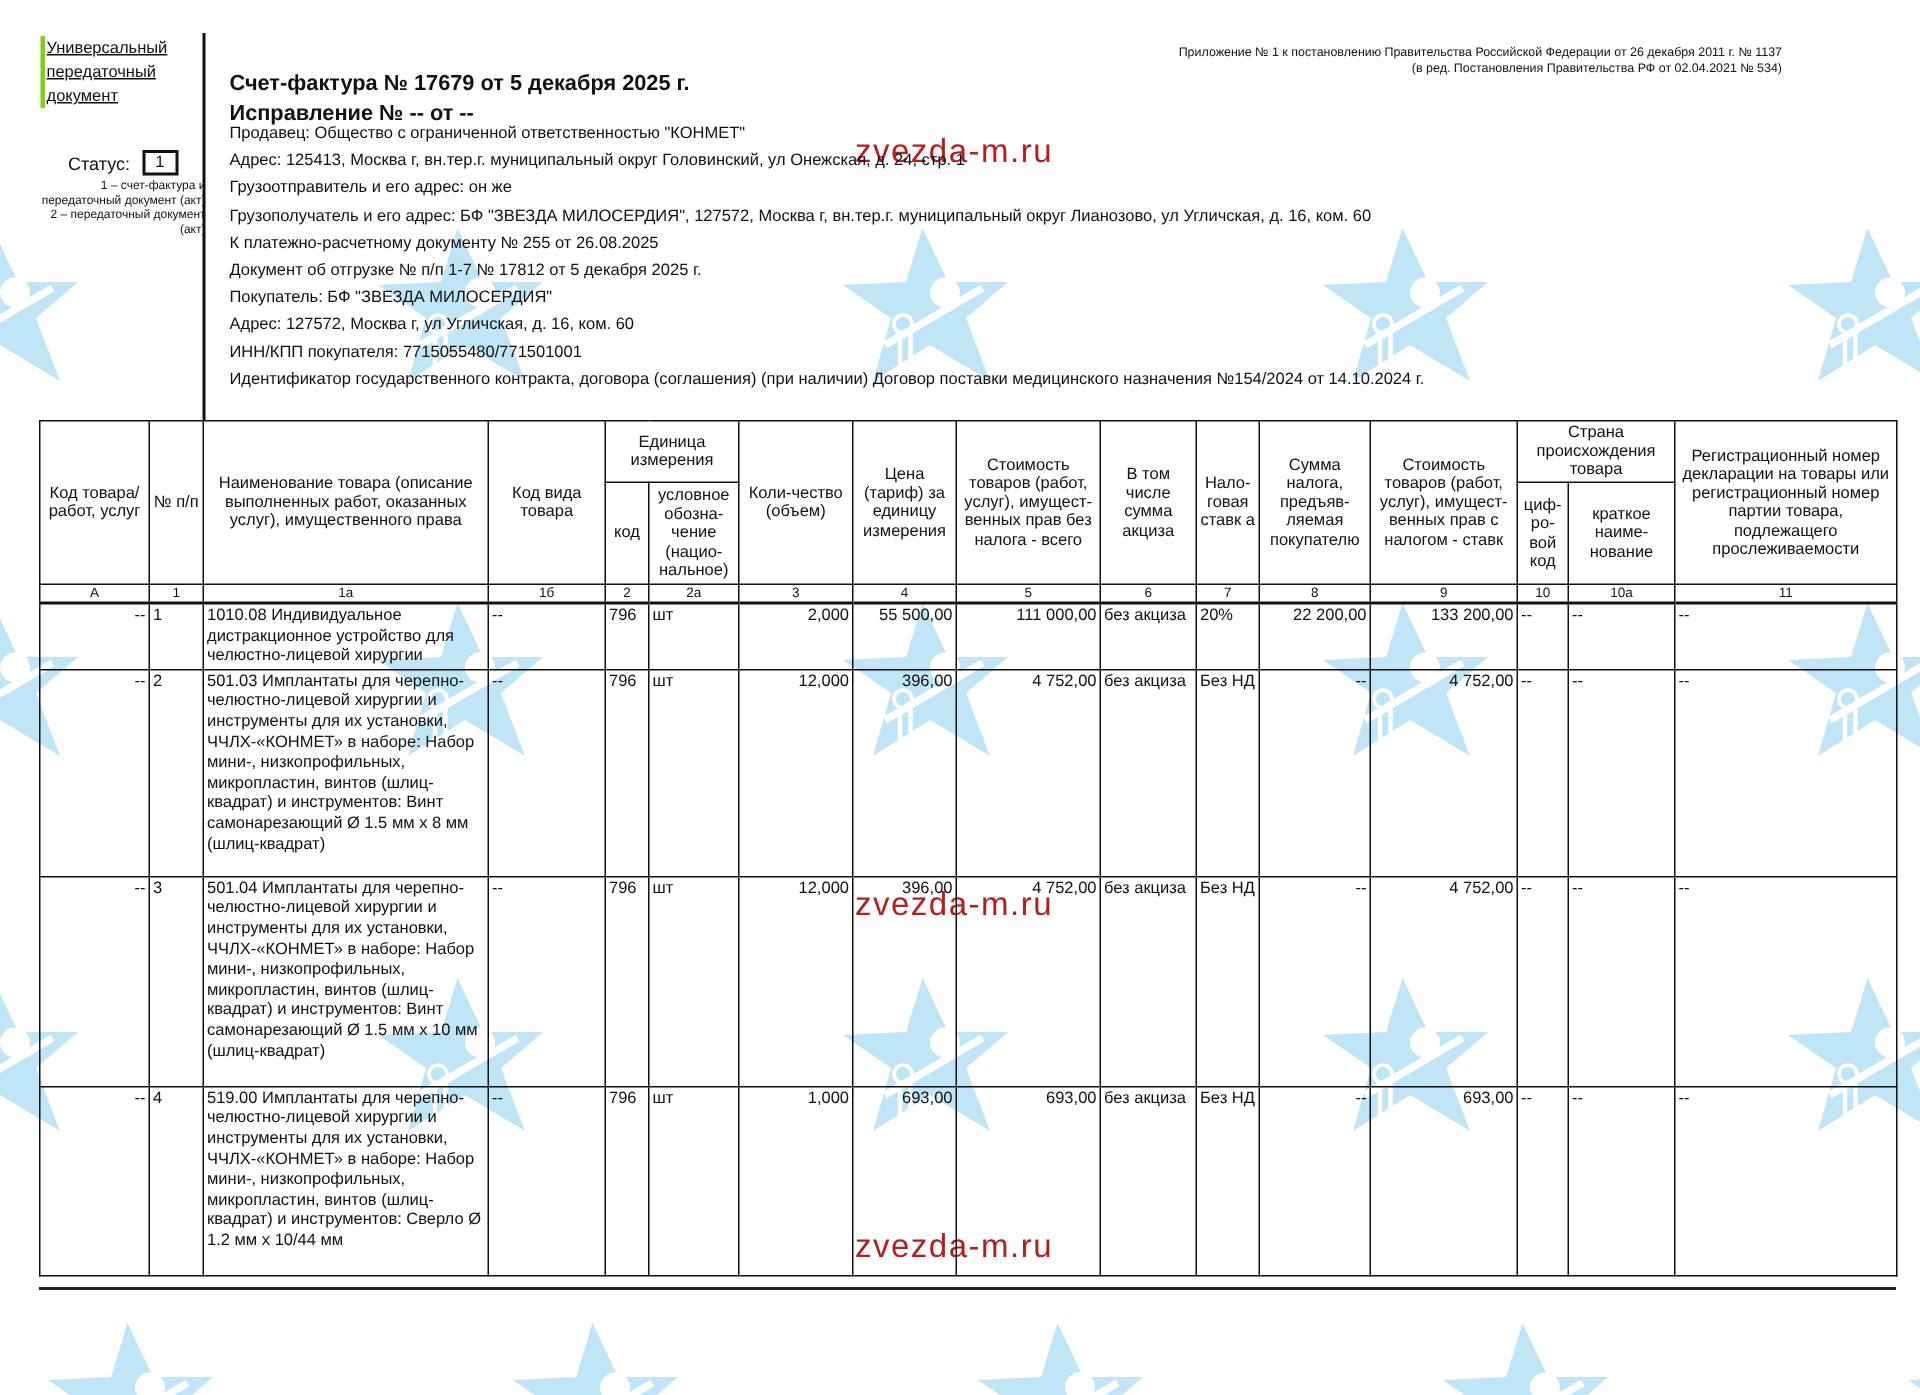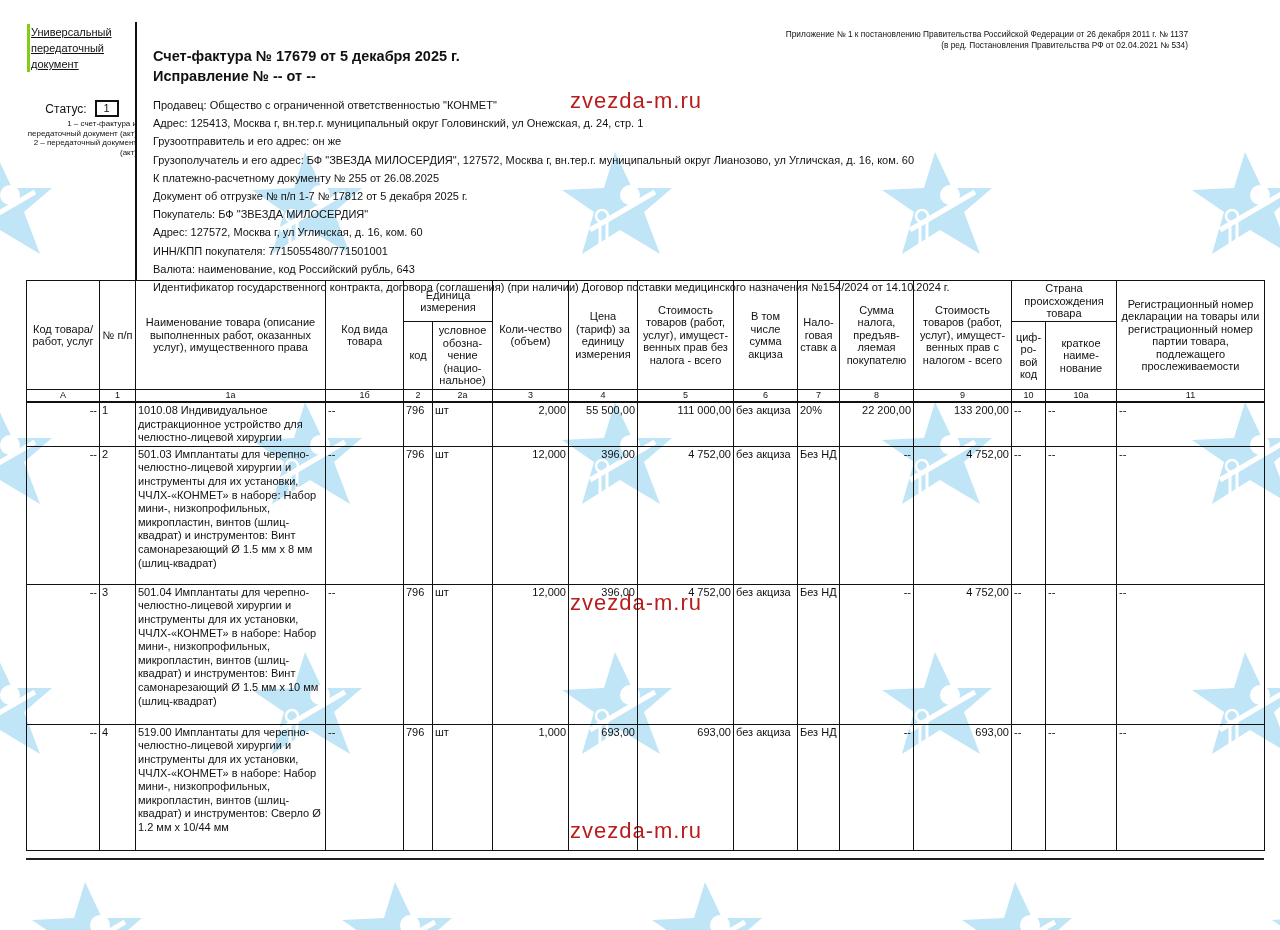--- a/index.html
+++ b/index.html
@@ -11,21 +11,21 @@
   .layer { position:absolute; z-index:2; }
   #left-block { left:27px; top:24px; width:110px; }
   #doc-type { font-size:11px; line-height:16px; border-left:3px solid #84cc16; padding-left:1px;text-decoration:underline; }
   #status-row { margin-top:28px; font-size:12px; display:flex; align-items:center; gap:8px;justify-content:center; }
   #status-box { border:2px solid #111; width:20px; height:13px; font-size:11px; text-align:center; line-height:13px; }
   #status-notes { font-size:8px; line-height:9.5px; margin-top:2px;text-align:right; }
   #vline { position:absolute; left:135px; top:22px; width:2px; height:258px; background:#111; z-index:2; }
   #title-block { left:153px; top:25px;margin-top:21px; }
   #title { font-size:14.5px; font-weight:bold; line-height:20px; }
   #appendix { right:92px; top:29px; text-align:right; font-size:8.3px; line-height:11px; }
-  #info { left:153px; top:80px; font-size:11px; line-height:18.2px;margin-top:16px; }
+  #info { left:153px; top:80px; font-size:11px; line-height:18.2px; }
   table#goods { position:absolute; left:26px; top:280px; border-collapse:collapse; z-index:2;
                 font-size:11px; width:1238px; table-layout:fixed; }
   #goods th, #goods td { border:1px solid #111; padding:1px 2px; vertical-align:top; }
   #goods thead th { font-weight:normal; text-align:center; vertical-align:middle; line-height:12.5px; font-size:11px; }
   #goods tr.nums th { font-size:9px; padding:0; line-height:11px; }
   #goods tbody td { line-height:13.6px; }
   .r { text-align:right; }
   .top-border { border-top:2px solid #111 !important; }
   #bottom-line { position:absolute; left:26px; top:858px; width:1238px; height:2px; background:#222; z-index:2; }
 </style>
@@ -225,21 +225,20 @@
 <div class="layer" id="info">
     <div>Продавец: Общество с ограниченной ответственностью "КОНМЕТ"</div>
     <div>Адрес: 125413, Москва г, вн.тер.г. муниципальный округ Головинский, ул Онежская, д. 24, стр. 1</div>
     <div>Грузоотправитель и его адрес: он же</div>
     <div>Грузополучатель и его адрес: БФ "ЗВЕЗДА МИЛОСЕРДИЯ", 127572, Москва г, вн.тер.г. муниципальный округ Лианозово, ул Угличская, д. 16, ком. 60</div>
     <div>К платежно-расчетному документу № 255 от 26.08.2025</div>
     <div>Документ об отгрузке № п/п 1-7 № 17812 от 5 декабря 2025 г.</div>
     <div>Покупатель: БФ "ЗВЕЗДА МИЛОСЕРДИЯ"</div>
     <div>Адрес: 127572, Москва г, ул Угличская, д. 16, ком. 60</div>
     <div>ИНН/КПП покупателя: 7715055480/771501001</div>
-    <div>Валюта: наименование, код Российский рубль, 643</div>
     <div>Идентификатор государственного контракта, договора (соглашения) (при наличии) Договор поставки медицинского назначения №154/2024 от 14.10.2024 г.</div>
   </div>
 
 <table id="goods">
   <colgroup>
     <col style="width:73px">
       <col style="width:36px">
       <col style="width:190px">
       <col style="width:78px">
     <col style="width:29px">
@@ -261,21 +260,21 @@
       <th rowspan="2">№ п/п</th>
       <th rowspan="2">Наименование товара (описание выполненных работ, оказанных услуг), имущественного права</th>
       <th rowspan="2">Код вида товара</th>
       <th colspan="2" style="height:38px">Единица измерения</th>
       <th rowspan="2">Коли-чество (объем)</th>
       <th rowspan="2">Цена (тариф) за единицу измерения</th>
       <th rowspan="2">Стоимость товаров (работ, услуг), имущест-венных прав без налога - всего</th>
       <th rowspan="2">В том числе сумма акциза</th>
       <th rowspan="2">Нало-говая ставк а</th>
       <th rowspan="2">Сумма налога, предъяв-ляемая покупателю</th>
-      <th rowspan="2">Стоимость товаров (работ, услуг), имущест-венных прав с налогом - всего</th>
+      <th rowspan="2">Стоимость товаров (работ, услуг), имущест-венных прав с налогом - ставк</th>
       <th colspan="2">Страна происхождения товара</th>
       <th rowspan="2">Регистрационный номер декларации на товары или регистрационный номер партии товара, подлежащего прослеживаемости</th>
     </tr>
     <tr style="height:68px">
       <th>код</th>
       <th>условное обозна-чение (нацио-нальное)</th>
       <th>циф-ро-вой код</th>
       <th>краткое наиме-нование</th>
     </tr>
     <tr class="nums" id="nums-row">

